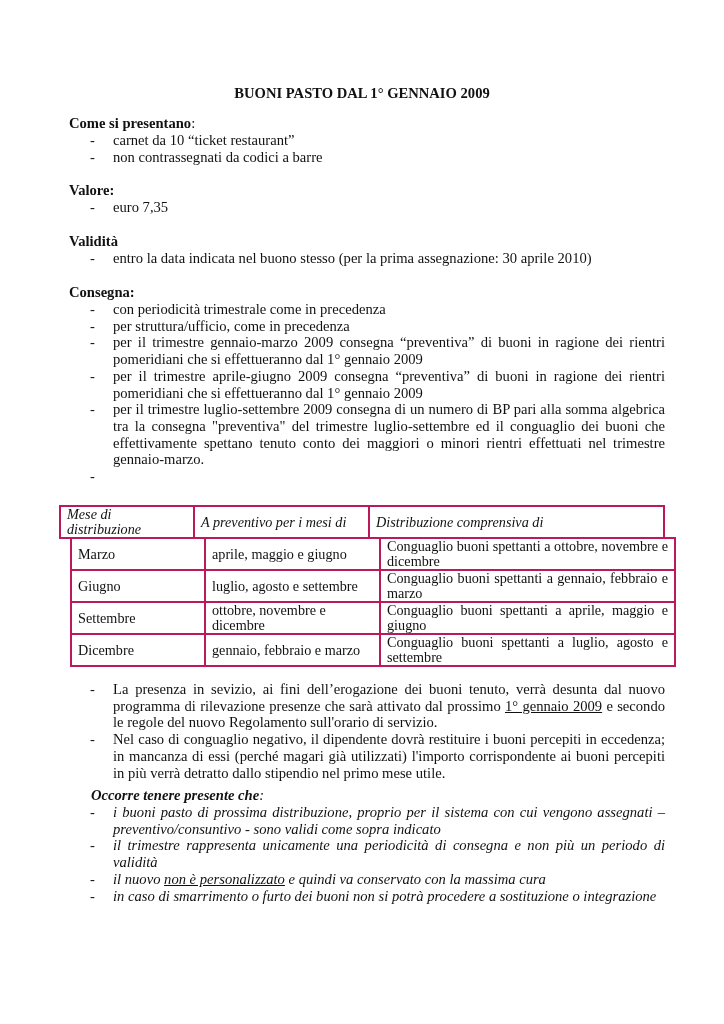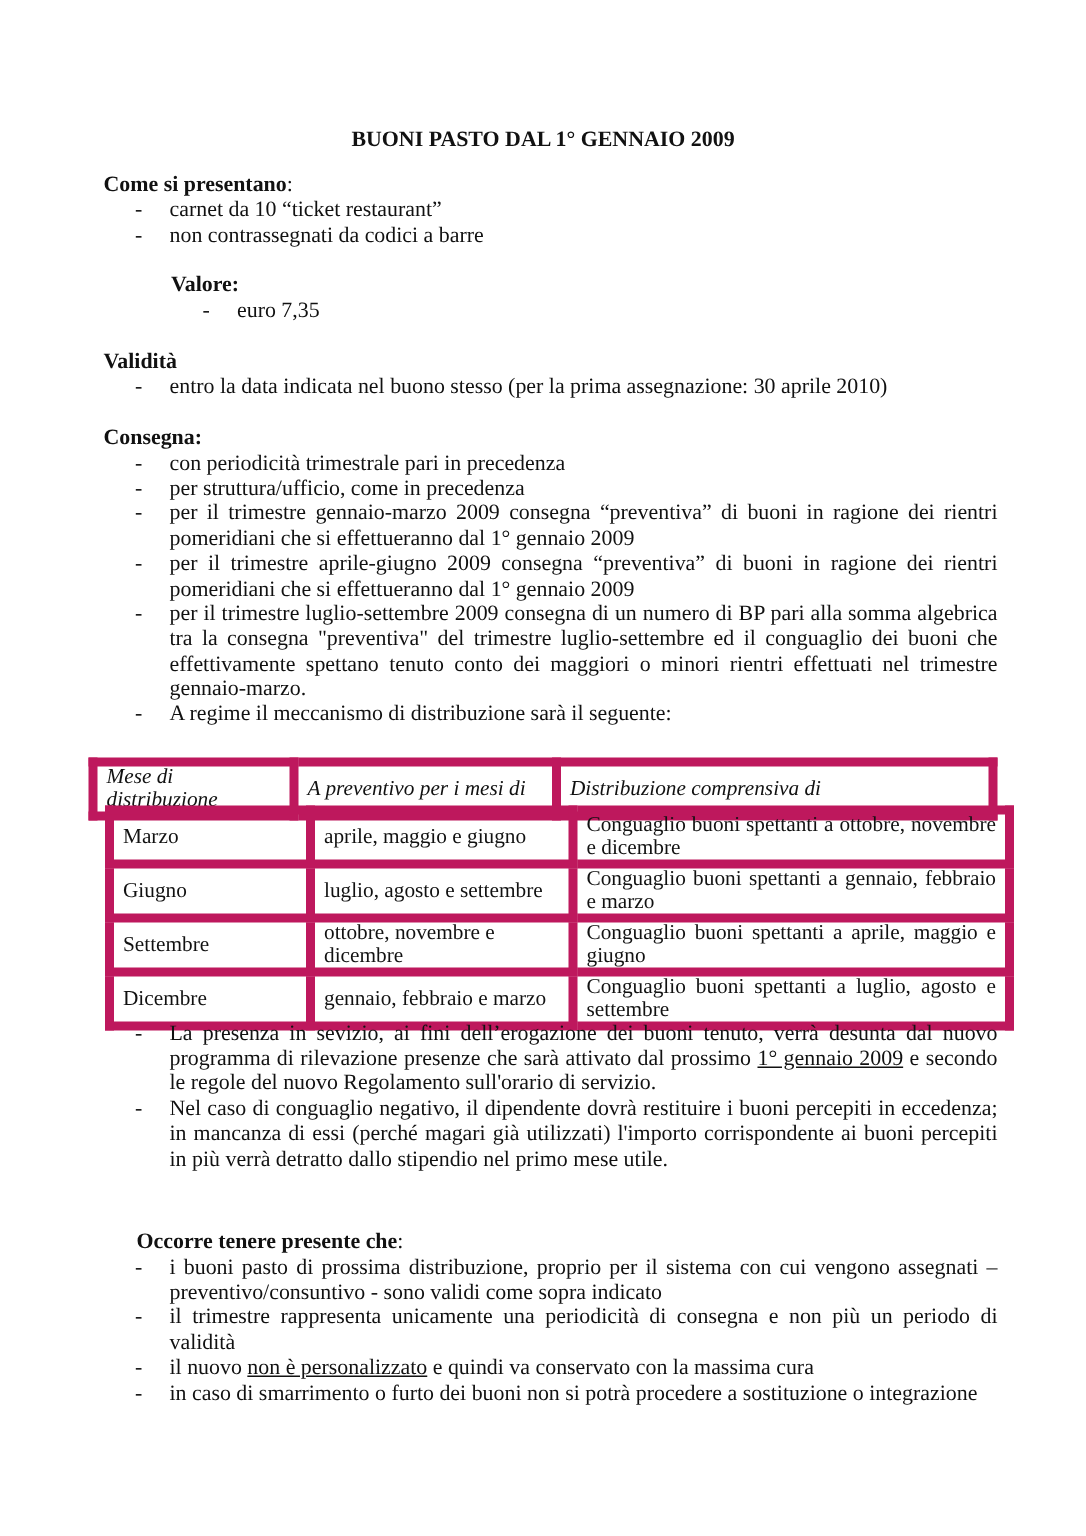--- a/index.html
+++ b/index.html
@@ -8,63 +8,63 @@
   .page { position:absolute; left:0; top:0; width:720px; height:1024px; }
   .title { position:absolute; top:85px; left:0; width:724px; text-align:center; font-weight:bold; font-size:14.6px; line-height:17px; }
   .block { position:absolute; left:69px; width:596px; }
   .h { font-weight:bold; line-height:17px; height:17px; }
   .h .colon { font-weight:normal; }
   ul.dl { list-style:none; margin:0; padding:0; }
   ul.dl li { position:relative; padding-left:44px; line-height:16.7px; text-align:justify; }
   ul.dl li .dash { position:absolute; left:21px; top:0; }
   .u { text-decoration:underline; }
   table.t { position:absolute; left:59px; width:606px; border-collapse:collapse; table-layout:fixed; }
-  table.t td { border:6px solid #be185d; padding:0 6px; font-size:14.2px; vertical-align:middle; }
+  table.t td { border:2px solid #be185d; padding:0 6px; font-size:14.2px; vertical-align:middle; }
   table.hdr td { font-style:italic; height:15px; line-height:15px; }
   table.body td { height:30px; line-height:15px; }
   table.body td.c3 { text-align:justify; text-align-last:left; }
 </style>
 </head>
 <body>
 
 <div class="page">
 
   <div class="title">BUONI PASTO DAL 1° GENNAIO 2009</div>
 
   <div class="block" style="top:115px;">
     <div class="h"><span>Come si presentano</span><span class="colon">:</span></div>
     <ul class="dl">
       <li><span class="dash">-</span><span>carnet da 10  “ticket restaurant”</span></li>
       <li><span class="dash">-</span><span>non   contrassegnati da codici a barre</span></li>
     </ul>
   </div>
 
-  <div class="block" style="top:182px;margin-left:45px;">
+  <div class="block" style="top:182px;">
     <div class="h">Valore:</div>
     <ul class="dl">
       <li><span class="dash">-</span><span>euro 7,35</span></li>
     </ul>
   </div>
 
   <div class="block" style="top:233px;">
     <div class="h">Validità</div>
     <ul class="dl">
       <li><span class="dash">-</span><span>entro la data indicata nel buono stesso (per la prima assegnazione: 30 aprile 2010)</span></li>
     </ul>
   </div>
 
   <div class="block" style="top:284px;">
     <div class="h">Consegna:</div>
     <ul class="dl">
-      <li><span class="dash">-</span><span>con periodicità trimestrale pari in precedenza</span></li>
+      <li><span class="dash">-</span><span>con periodicità trimestrale come in precedenza</span></li>
       <li><span class="dash">-</span><span>per struttura/ufficio, come in precedenza</span></li>
       <li><span class="dash">-</span><span>per il trimestre gennaio-marzo 2009 consegna  “preventiva” di buoni in ragione dei rientri pomeridiani che si effettueranno dal 1° gennaio 2009</span></li>
       <li><span class="dash">-</span><span>per il trimestre aprile-giugno 2009 consegna  “preventiva” di buoni in ragione dei rientri pomeridiani che si effettueranno dal 1° gennaio 2009</span></li>
       <li><span class="dash">-</span><span>per il trimestre luglio-settembre 2009 consegna di un numero di BP pari alla somma algebrica tra la consegna "preventiva" del trimestre luglio-settembre ed il conguaglio dei buoni che effettivamente spettano tenuto conto dei maggiori o minori rientri effettuati nel trimestre gennaio-marzo.</span></li>
-      <li><span class="dash">-</span><span>A regime il meccanismo di distribuzione sarà il seguente:</span></li>
+      <li><span class="dash">-</span></li>
     </ul>
   </div>
 
   <table class="t hdr" style="top:505px;">
     <colgroup>
         <col style="width:134px">
         <col style="width:175px">
         <col>
       </colgroup>
     <tbody>
@@ -106,21 +106,21 @@
   </tbody>
     </table>
 
   <div class="block" style="top:681px;">
     <ul class="dl">
       <li><span class="dash">-</span><span>La presenza in sevizio, ai fini dell’erogazione dei buoni tenuto, verrà desunta dal  nuovo programma di rilevazione presenze che sarà attivato dal prossimo </span><span class="u">1° gennaio 2009</span><span> e secondo le regole del nuovo Regolamento sull'orario di servizio.</span></li>
       <li><span class="dash">-</span><span>Nel caso di conguaglio negativo, il dipendente dovrà restituire i buoni percepiti in eccedenza; in mancanza di essi (perché magari già utilizzati) l'importo corrispondente ai buoni percepiti in più verrà detratto dallo stipendio nel primo mese utile.</span></li>
     </ul>
   </div>
 
-  <div class="block" style="top:820px;">
+  <div class="block" style="top:787px;font-style:italic;">
     <div class="h" style="padding-left:22px;"><span>Occorre tenere presente che</span><span class="colon">:</span></div>
     <ul class="dl">
       <li><span class="dash">-</span><span>i buoni pasto di prossima distribuzione, proprio per il sistema con cui vengono assegnati – preventivo/consuntivo -  sono  validi  come sopra indicato</span></li>
       <li><span class="dash">-</span><span>il trimestre  rappresenta unicamente una periodicità di consegna e non più un periodo di validità</span></li>
       <li><span class="dash">-</span><span>il nuovo </span><span class="u">non è personalizzato</span><span> e quindi va conservato con la massima cura</span></li>
       <li><span class="dash">-</span><span>in caso di smarrimento o furto dei buoni non si potrà procedere a sostituzione o integrazione</span></li>
     </ul>
   </div>
 
 </div>

